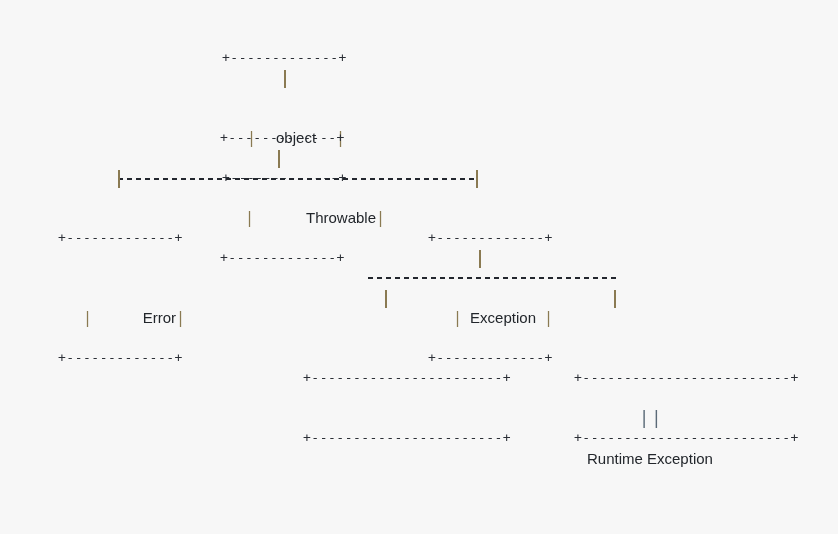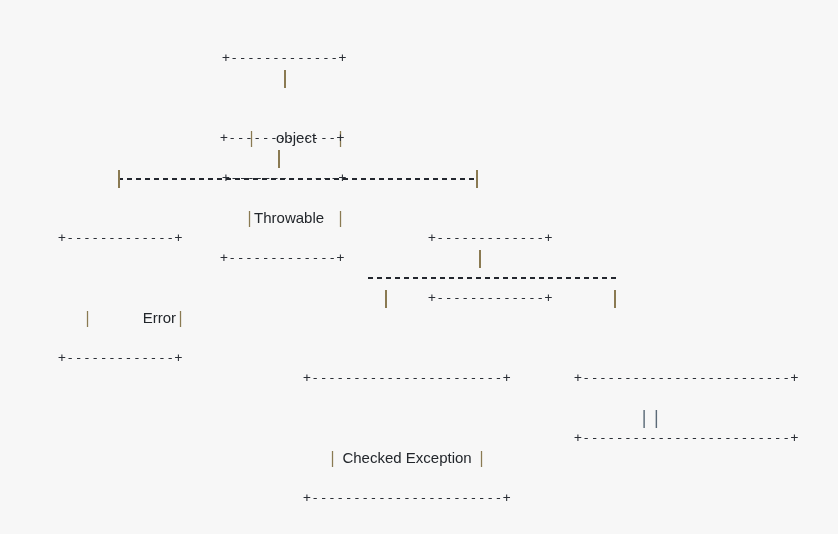--- a/index.html
+++ b/index.html
@@ -110,21 +110,21 @@
       <span class="pipe">|</span><span style="display:inline-block;width:80px;text-align:center;" class="label">object</span><span class="pipe">|</span>
     </span>
     <span class="edge" style="letter-spacing: 0.5px;">+-------------+</span>
   </div>
 
   <div class="vpipe" style="left:284px; top:70px; height:18px;"></div>
 
   <div class="box" style="left:220px; top:88px; width:116px;">
     <span class="edge" style="letter-spacing: 0.5px;">+-------------+</span>
     <span class="mid">
-      <span class="pipe">|</span><span style="display:inline-block;width:82px;text-align:left;" class="label">Throwable</span><span class="pipe">|</span>
+      <span class="pipe">|</span><span style="display:inline-block;width:82px;text-align:right;margin-left:40px;" class="label">Throwable</span><span class="pipe">|</span>
     </span>
     <span class="edge" style="letter-spacing: 0.5px;">+-------------+</span>
   </div>
 
   <div class="vpipe" style="left:278px; top:150px; height:18px;"></div>
 
   <div class="hrail" style="left:118px; top:178px; width:360px;">
     <span class="cap left"></span>
     <span class="cap right"></span>
   </div>
@@ -132,40 +132,41 @@
   <div class="box" style="left:58px; top:188px; width:116px;">
     <span class="edge" style="letter-spacing: 0.5px;">+-------------+</span>
     <span class="mid">
       <span class="pipe">|</span><span style="display:inline-block;width:84px;text-align:right;" class="label">Error</span><span class="pipe">|</span>
     </span>
     <span class="edge" style="letter-spacing: 0.5px;">+-------------+</span>
   </div>
 
   <div class="box" style="left:428px; top:188px; width:116px;">
     <span class="edge" style="letter-spacing: 0.5px;">+-------------+</span>
+    <span class="mid">
+      <span class="pipe">|</span><span style="display:inline-block;width:82px;text-align:center;" class="label">Exception</span><span class="pipe">|</span>
+    </span>
     <span class="edge" style="letter-spacing: 0.5px;">+-------------+</span>
   </div>
 
   <div class="vpipe" style="left:479px; top:250px; height:18px;"></div>
 
   <div class="hrail" style="left:368px; top:277px; width:252px;"></div>
 
   <div class="vpipe" style="left:385px; top:290px; height:18px;"></div>
 
   <div class="vpipe" style="left:614px; top:290px; height:18px;"></div>
 
   <div class="box" style="left:303px; top:328px; width:172px;">
     <span class="edge" style="letter-spacing: 0.5px;">+-----------------------+</span>
-    <span class="mid">
-      <span class="pipe">|</span><span style="display:inline-block;width:140px;text-align:center;" class="label">Checked Exception</span><span class="pipe">|</span>
-    </span>
     <span class="edge" style="letter-spacing: 0.5px;">+-----------------------+</span>
   </div>
 
   <div class="box" style="left:574px; top:328px; width:182px;">
     <span class="edge" style="letter-spacing: 0.5px;">+-------------------------+</span>
     <span class="edge" style="letter-spacing: 0.5px;">+-------------------------+</span>
   </div>
 
   <div class="dblpipe" style="left:639px; top:408px;">||</div>
 
+  <div class="plain" style="left:587px; top:449px;">Runtime Exception</div>
 
 </div>
 
 </body></html>

